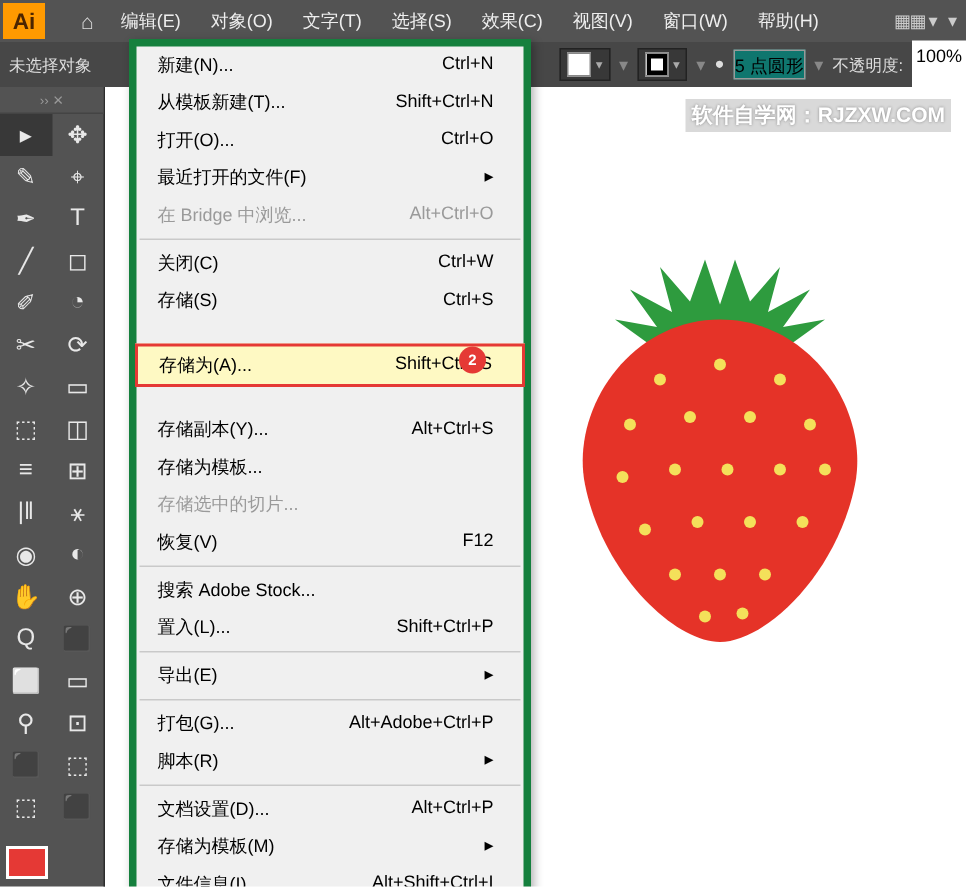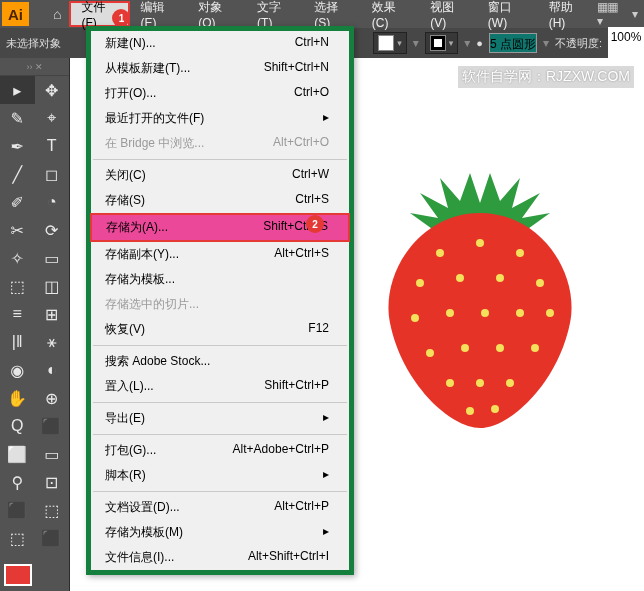--- a/index.html
+++ b/index.html
@@ -13,44 +13,43 @@
 .marker1{right:-2px;bottom:-2px}
 .grid-icon{margin-left:auto;margin-right:8px;font-size:12px;color:#ccc;letter-spacing:-1px}
 .arrange{color:#ccc;margin-right:6px}
 .controlbar{background:#474747;height:30px;display:flex;align-items:center;color:#ccc;padding-left:6px;gap:6px}
 .ctrl-box{background:#383838;border:1px solid #222;height:22px;display:flex;align-items:center;padding:0 4px}
 .swatch{width:16px;height:16px;background:#fff;border:1px solid #888}
 .dd{color:#aaa;font-size:9px;margin-left:3px}
 .stroke-val{background:#0f766e;color:#000;width:48px;height:20px;text-align:center;line-height:20px;border:1px solid #999}
 .opacity-val{background:#fff;color:#000;width:36px;height:32px;text-align:center;line-height:20px}
 .alabel{font-size:11px;color:#ddd}
-.watermark{position:absolute;right:10px;top:66px;color:#fff;font-size:14px;background:rgba(0,0,0,0.15);padding:2px 4px;font-weight:normal;text-shadow:0 0 2px #888}
+.watermark{position:absolute;right:10px;top:66px;color:#fff;font-size:14px;background:rgba(0,0,0,0.15);padding:2px 4px;font-weight:bold;text-shadow:0 0 2px #888}
 .toolpanel{position:absolute;left:0;top:58px;width:70px;background:#535353;height:534px;border-right:1px solid #2c2c2c}
 .tool-head{height:18px;background:#535353;border-bottom:1px solid #444;display:flex;justify-content:center;align-items:center;color:#999;font-size:9px}
 .tool-grid{display:grid;grid-template-columns:1fr 1fr;gap:0}
 .tool{height:28px;display:flex;align-items:center;justify-content:center;color:#e8e8e8;font-size:16px;position:relative}
 .tool.sel{background:#383838}
 .colorwell{position:absolute;left:4px;bottom:6px;width:28px;height:22px;background:#e53935;border:2px solid #fff}
 .dropdown{position:absolute;left:86px;top:26px;width:268px;background:#f0f0f0;border:5px solid #15803d;box-shadow:2px 2px 6px rgba(0,0,0,0.3)}
 .dmi{display:flex;justify-content:space-between;padding:4px 20px 4px 14px;color:#000;font-size:12px}
 .dmi.disabled{color:#9a9a9a}
-.dmi.hl{background:#ec4899;border:2px solid #e53935;margin:0 -1px;position:relative}
+.dmi.hl{background:#fef9c3;border:2px solid #e53935;margin:16px -1px;position:relative}
 .sep{height:1px;background:#c9c9c9;margin:3px 2px}
 .marker2{left:214px;top:0}
 .canvas{position:absolute;left:70px;top:58px;right:0;bottom:0;background:#fff}
 .strawberry{position:absolute;left:310px;top:105px;width:200px;height:270px}
 </style>
 </head>
 <body>
 
 <div class="menubar">
   <div class="ai-logo">Ai</div>
   <span class="home-icon">⌂</span>
   <div id="menu-items" style="display: flex;">
-      <div class="menu-item active">文件(F)<div class="marker marker1">1</div></div>
       <div class="menu-item">编辑(E)</div>
       <div class="menu-item">对象(O)</div>
       <div class="menu-item">文字(T)</div>
       <div class="menu-item">选择(S)</div>
       <div class="menu-item">效果(C)</div>
       <div class="menu-item">视图(V)</div>
       <div class="menu-item">窗口(W)</div>
       <div class="menu-item">帮助(H)</div>
     </div>
   <span class="grid-icon">▦▦ ▾</span>

